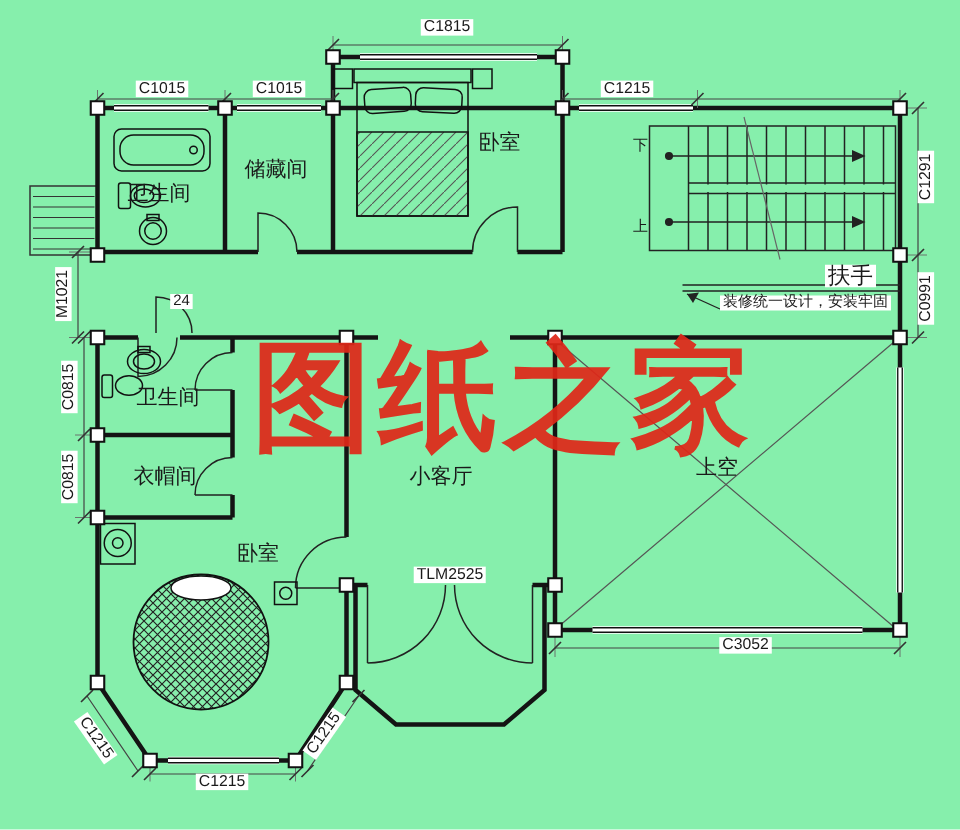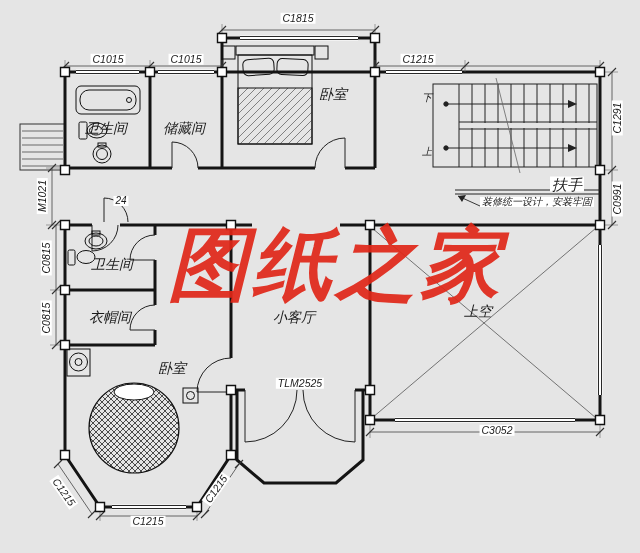--- a/index.html
+++ b/index.html
@@ -1,17 +1,17 @@
 <!DOCTYPE html>
 <html><head>
 <meta charset="utf-8">
 <style>
   html,body{margin:0;padding:0;background:#fff;}
-  .plan{position:relative;width:640px;height:553px;background:#e5e5e5;overflow:hidden;
-        font-family:"Liberation Sans",sans-serif;font-style:italic;}
+  .plan{position:relative;width:640px;height:553px;background:#86efac;overflow:hidden;
+        font-family:"Liberation Sans",sans-serif;}
   .plan svg{position:absolute;left:0;top:0;}
   .lbl,.room{position:absolute;transform:translate(-50%,-50%);line-height:1;
         white-space:nowrap;color:#1a1a1a;z-index:3;}
   .lbl{font-size:10.5px;background:#fff;padding:0 2px;}
   .room{font-size:14px;}
   .small{font-size:10px;}
   .rotl{transform:translate(-50%,-50%) rotate(-90deg);}
   .rot55{transform:translate(-50%,-50%) rotate(55deg);}
   .rotm55{transform:translate(-50%,-50%) rotate(-55deg);}
   .watermark{position:absolute;left:320px;top:266px;transform:translate(-50%,-50%);
@@ -178,21 +178,21 @@
   <span class="lbl rotl" style="left:46px;top:258px">C0815</span>
   <span class="lbl rotl" style="left:46px;top:318px">C0815</span>
   <span class="lbl small" style="left:121px;top:201px">24</span>
   <span class="lbl" style="left:300px;top:383px">TLM2525</span>
   <span class="lbl" style="left:497px;top:430px">C3052</span>
   <span class="lbl" style="left:148px;top:521px">C1215</span>
   <span class="lbl rot55" style="left:64px;top:492px">C1215</span>
   <span class="lbl rotm55" style="left:216px;top:489px">C1215</span>
 
   <span class="room" style="left:106px;top:128px">卫生间</span>
-  <span class="room" style="left:184px;top:128px">储藏间</span>
+  <span class="room" style="left:184px;top:112px">储藏间</span>
   <span class="room" style="left:333px;top:94px">卧室</span>
   <span class="room" style="left:112px;top:264px">卫生间</span>
   <span class="room" style="left:110px;top:317px">衣帽间</span>
   <span class="room" style="left:172px;top:368px">卧室</span>
   <span class="room" style="left:294px;top:317px">小客厅</span>
   <span class="room" style="left:478px;top:311px">上空</span>
 
   <span class="room" style="left:427px;top:98px;font-size:10px">下</span>
   <span class="room" style="left:427px;top:152px;font-size:10px">上</span>
 

